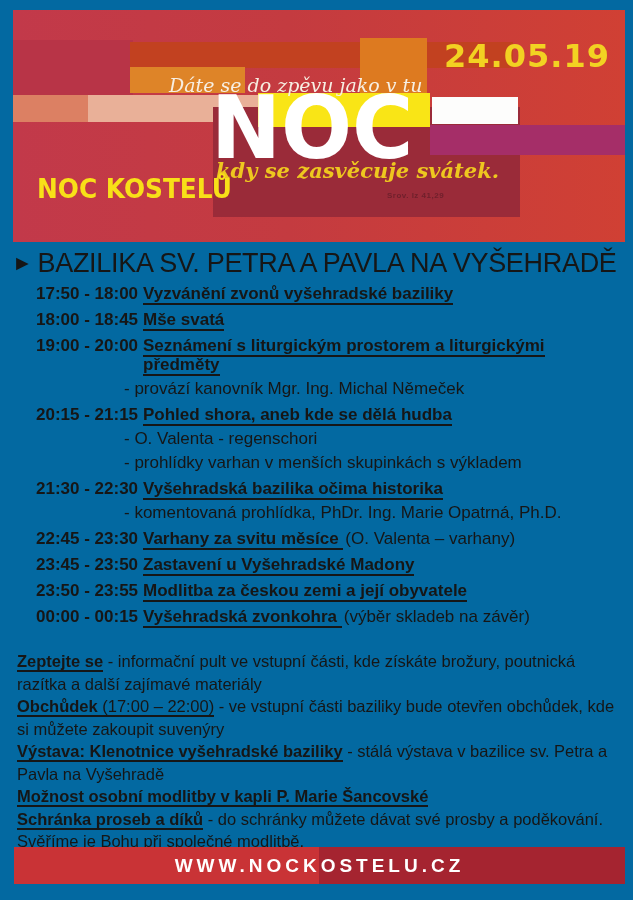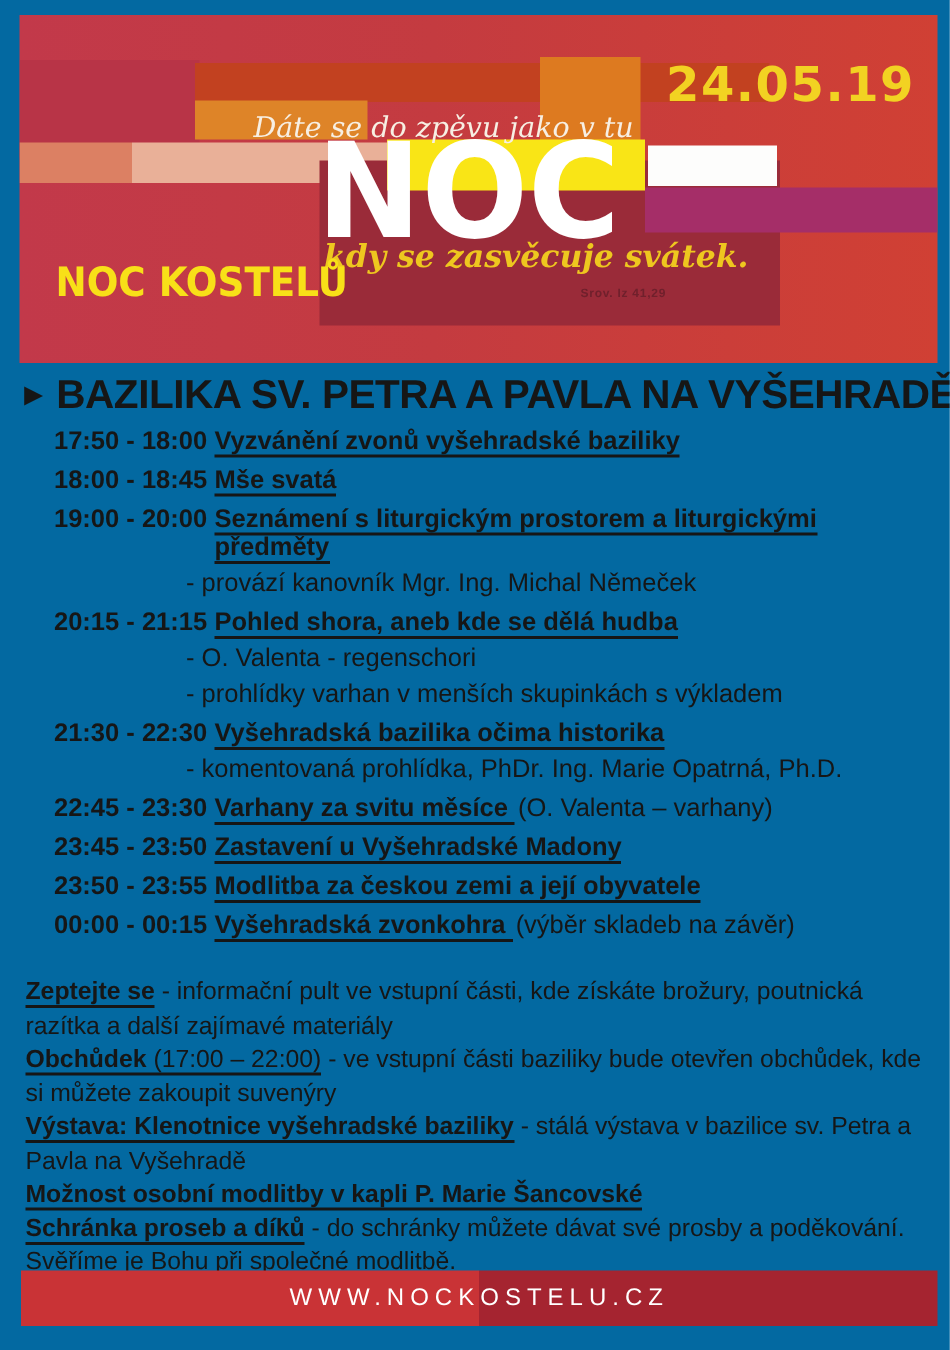--- a/index.html
+++ b/index.html
@@ -31,42 +31,42 @@
     color:#ffffff;transform:scaleX(.95);transform-origin:left top;letter-spacing:0;}
   .tagline-bottom{position:absolute;left:203px;top:148px;
     font-family:"DejaVu Serif",serif;font-style:italic;font-weight:bold;font-size:21px;color:#eec71f;white-space:nowrap;}
   .verse-ref{position:absolute;left:374px;top:181px;font-size:8px;font-weight:bold;color:#70202c;letter-spacing:.5px;}
   .banner-logo{position:absolute;left:24px;top:163px;
     font-family:"DejaVu Sans",sans-serif;font-weight:800;font-size:27px;color:#f8e018;
     transform:scaleX(.92);transform-origin:left top;white-space:nowrap;}
 
   
   .main-title{position:absolute;left:12px;top:248px;width:610px;
-    font-weight:bold;font-size:27px;letter-spacing:-.3px;white-space:nowrap;}
+    font-weight:normal;font-size:27px;letter-spacing:-.3px;white-space:nowrap;}
   .main-title .arrow{font-size:21px;vertical-align:2px;margin-right:5px;}
 
   
   .schedule{position:absolute;left:17px;top:284px;width:604px;font-size:17px;line-height:19px;}
   .row{margin-bottom:7px;}
   .row-line{display:flex;}
   .time{flex:0 0 107px;font-weight:bold;white-space:nowrap;margin-left:19px;}
   .ev-title{font-weight:bold;border-bottom:2px solid #161616;}
   .ev-suffix{margin-left:2px;}
   .detail{margin-left:107px;margin-top:5px;}
 
   
   .info{position:absolute;left:17px;top:650px;width:601px;font-size:16.5px;line-height:22.5px;}
   .info .b{font-weight:bold;}
   .info .u{border-bottom:2px solid #161616;}
 
   
   .footer{position:absolute;left:14px;top:847px;width:611px;height:37px;
     background:linear-gradient(90deg,#c93336 0%,#c93336 50%,#a52430 50%,#a52430 100%);
     display:flex;align-items:center;justify-content:center;}
-  .footer-url{color:#ffffff;font-weight:normal;font-size:16px;letter-spacing:4px;}
+  .footer-url{color:#ffffff;font-weight:bold;font-size:19px;letter-spacing:4px;}
 </style>
 </head>
 <body>
 
 <div class="page">
 
   <div class="banner">
     <div class="blk blk-crimson"></div>
     <div class="blk blk-band"></div>
     <div class="blk blk-orange1"></div>

